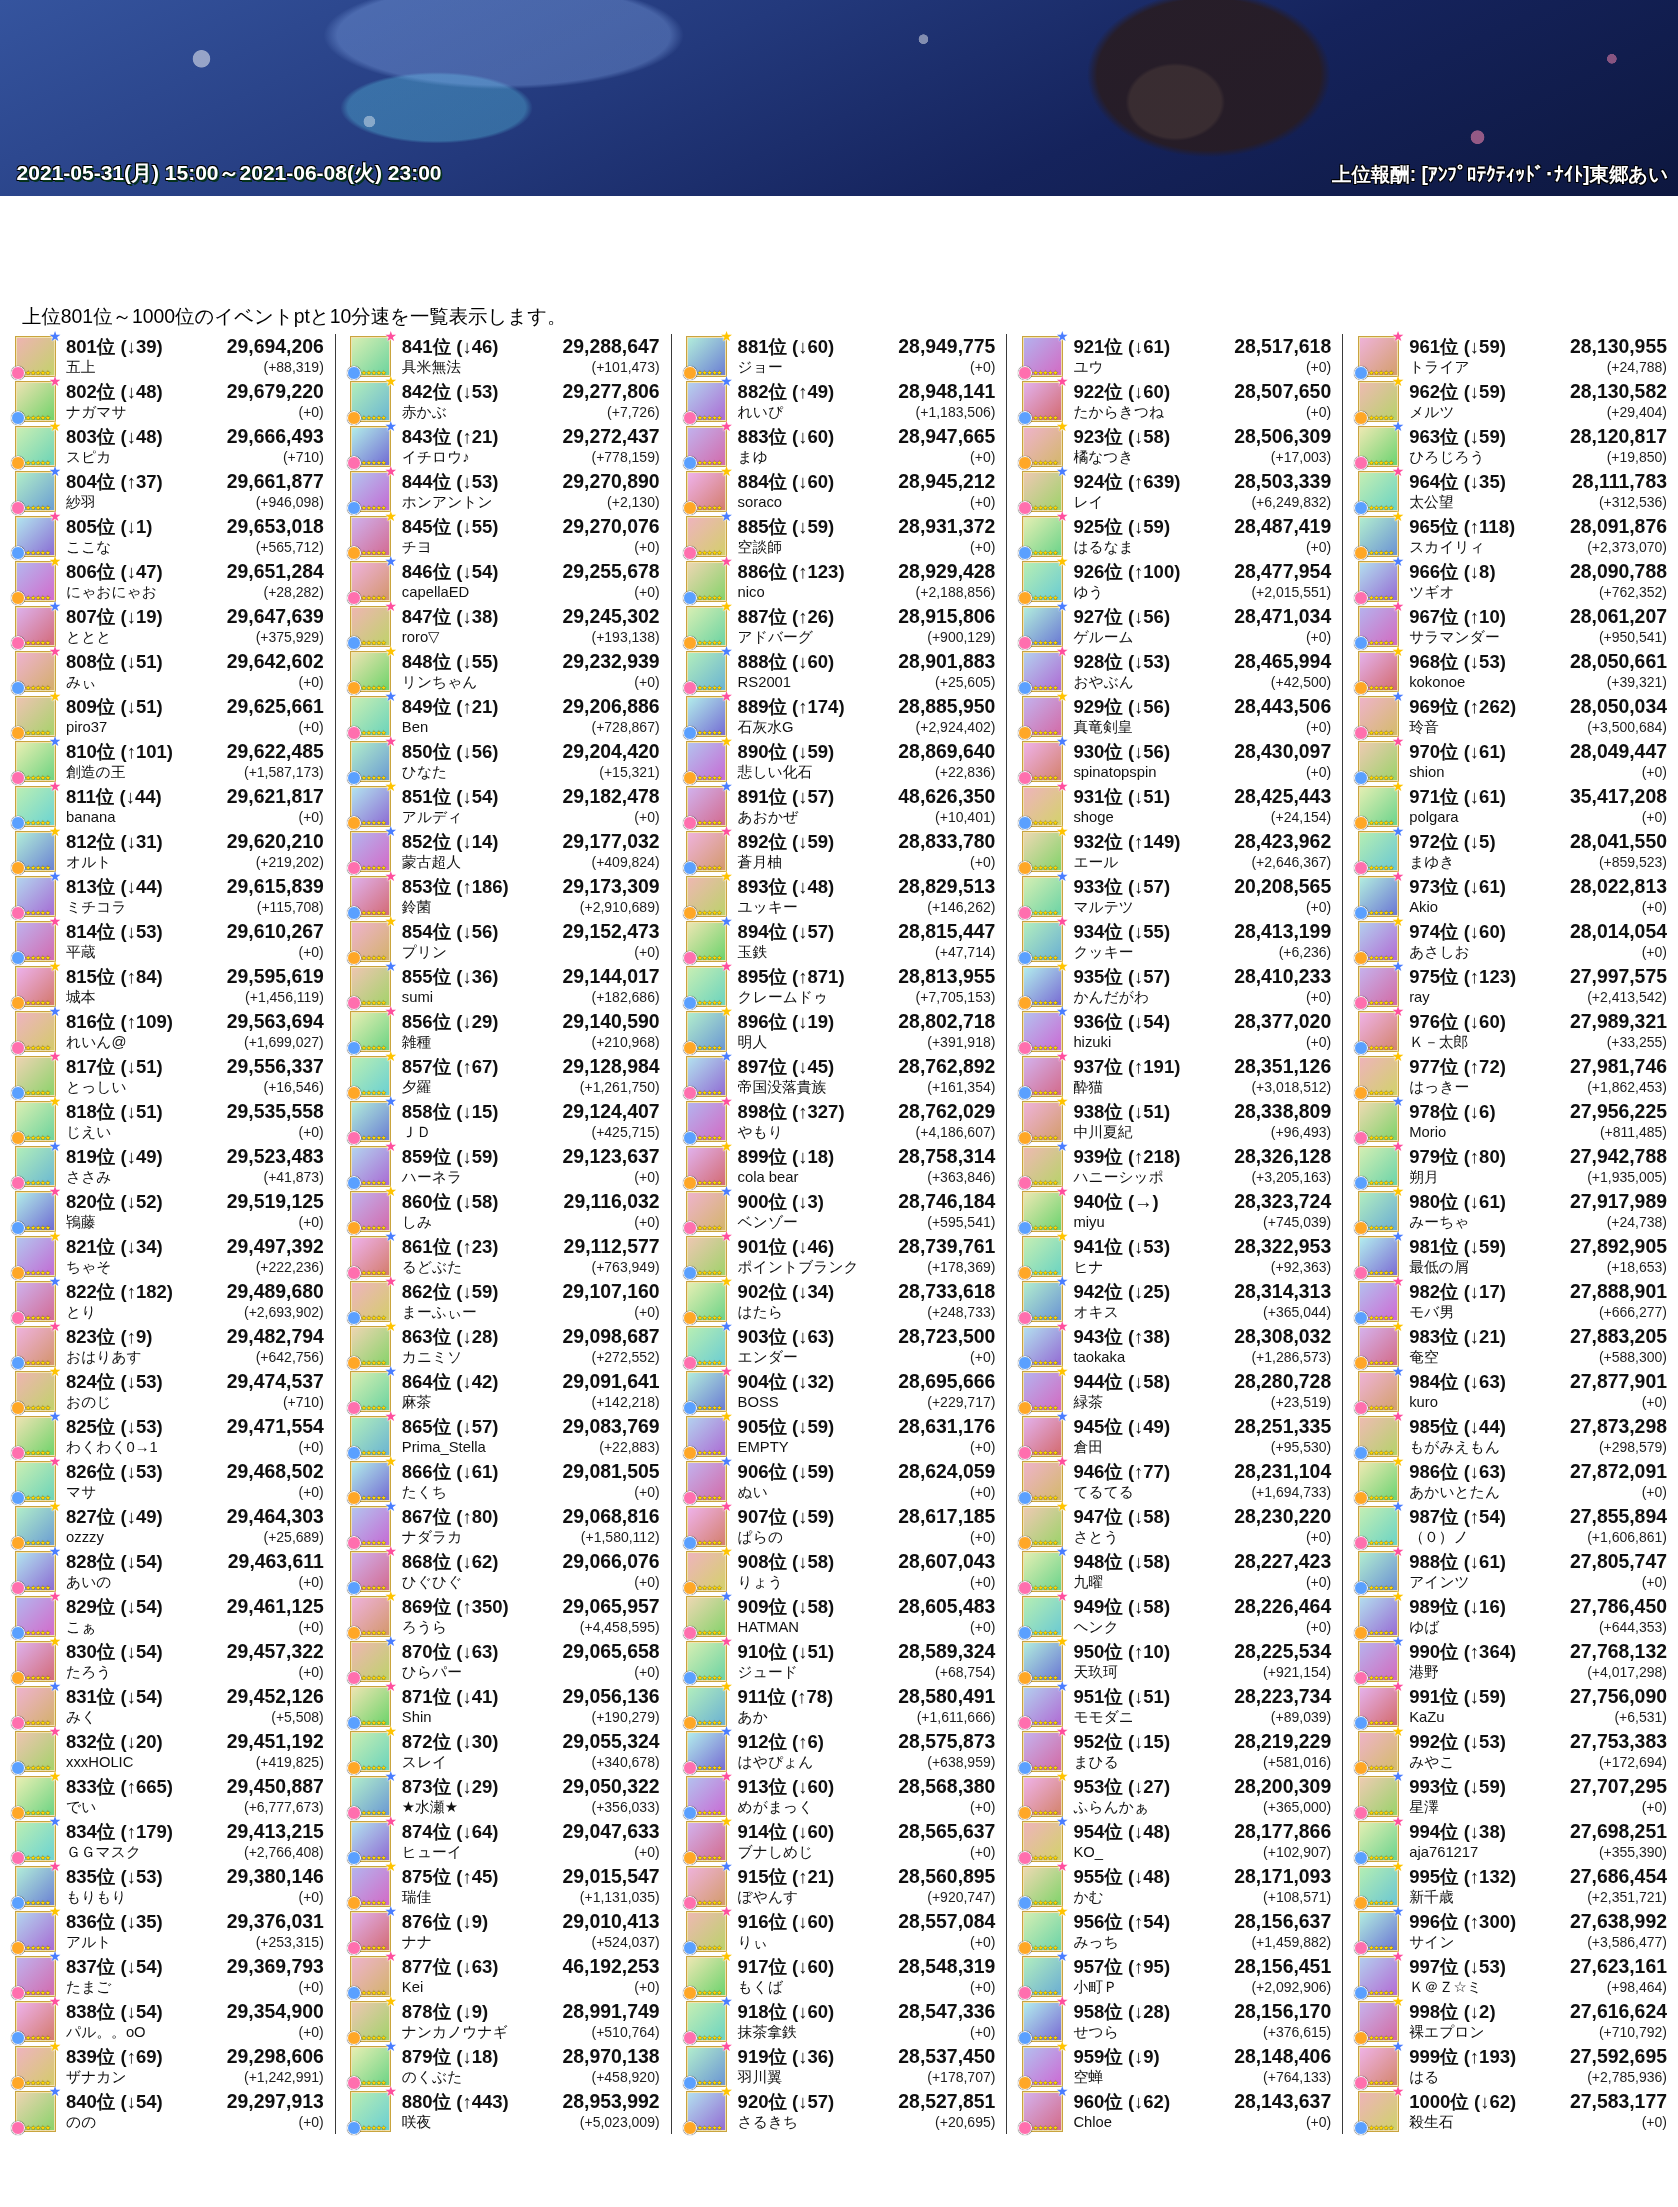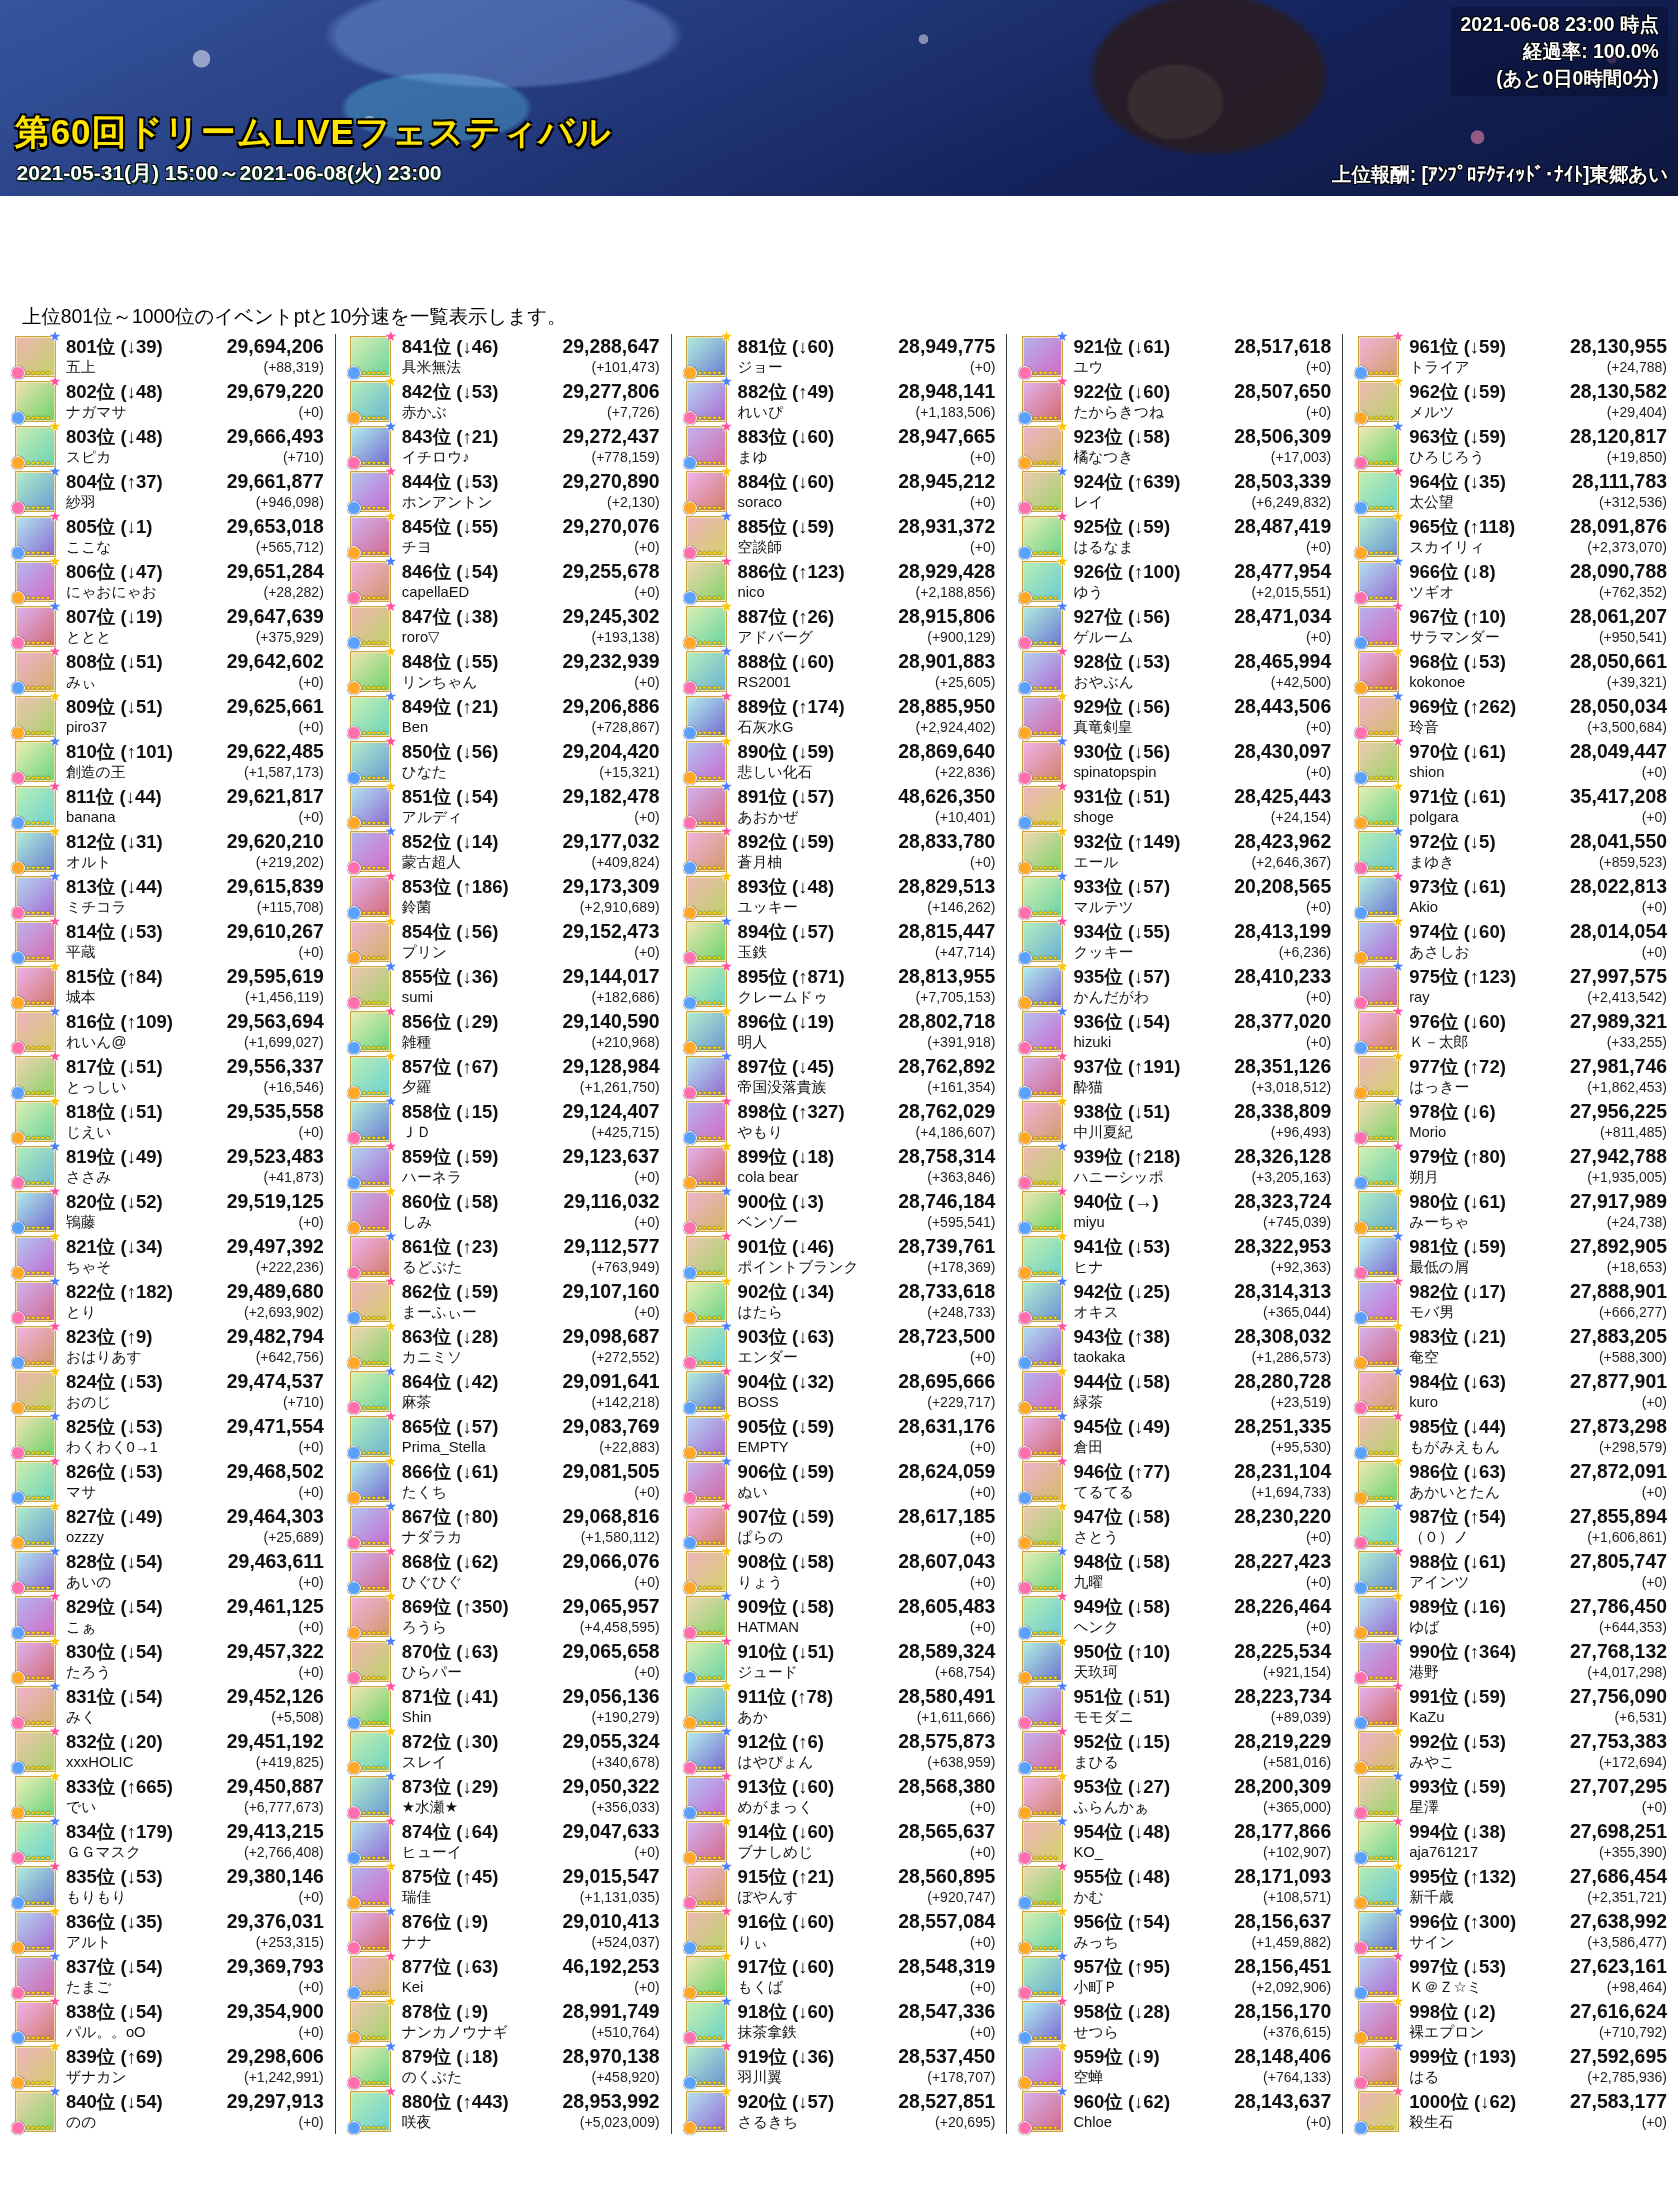--- a/index.html
+++ b/index.html
@@ -58,26 +58,20 @@
   .f1 .url{font-size:17.5px;font-weight:400;margin-left:24px;text-decoration:underline;cursor:pointer;}
   .f2{position:absolute;left:13px;top:37px;font-size:17.5px;font-weight:700;
       text-shadow:0.9px 0.9px 0 #7a0040;}
 </style>
 </head>
 <body>
 
 <div class="page">
 
   <div class="header">
-    <div class="hdr-info">
-      <div>2021-06-08 23:00 時点</div>
-      <div>経過率: 100.0%</div>
-      <div>(あと0日0時間0分)</div>
-    </div>
-    <div class="hdr-title">第60回ドリームLIVEフェスティバル</div>
     <div class="hdr-period">2021-05-31(月) 15:00～2021-06-08(火) 23:00</div>
     <div class="hdr-reward">上位報酬: [ｱﾝﾌﾟﾛﾃｸﾃｨｯﾄﾞ･ﾅｲﾄ]東郷あい</div>
   </div>
 
   <div class="subtitle">上位801位～1000位のイベントptと10分速を一覧表示します。</div>
 
   <div class="grid">
       <div class="col">
         <div class="entry">
           <div class="av" style="background: linear-gradient(135deg, rgb(239, 179, 179), rgb(194, 211, 105));">

